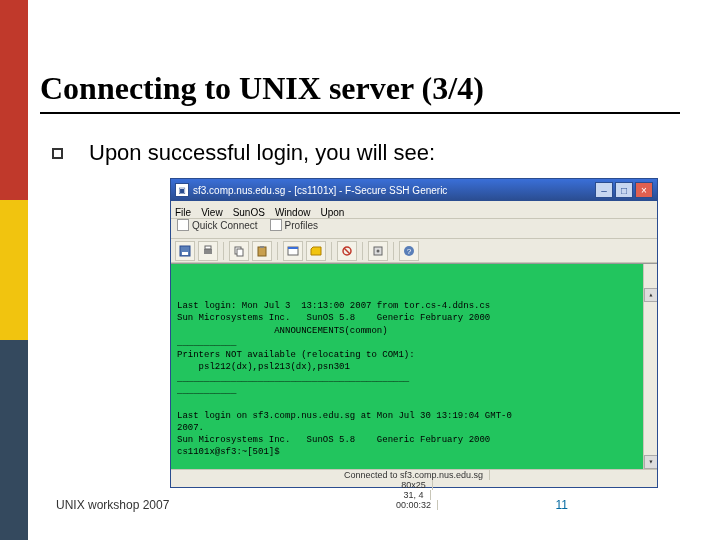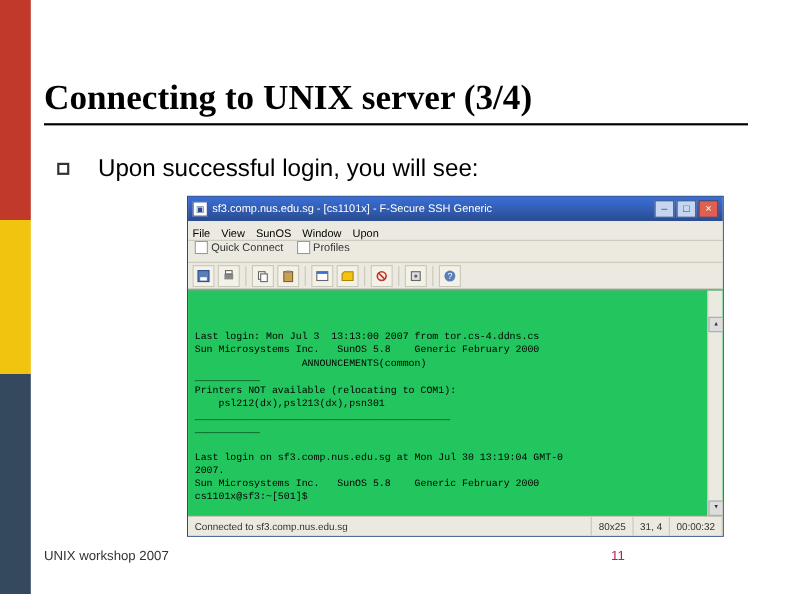--- a/index.html
+++ b/index.html
@@ -28,25 +28,25 @@
   .quickbar .qicon { width:12px; height:12px; border:1px solid #999; background:#fff;}
   .toolbar { height: 24px; background: #eceae0; border-bottom: 1px solid #c8c6b8; display: flex; align-items: center; padding: 0 4px; gap: 3px; }
   .tbtn { width: 20px; height: 20px; border: 1px solid #c8c6b8; background: #f4f2e8; display:flex; align-items:center; justify-content:center; cursor:pointer; }
   .tbtn svg { width:12px; height:12px; }
   .tsep { width: 1px; height: 18px; background: #c8c6b8; margin: 0 2px; }
   .terminal { flex: 1; background: #22c55e; color: #000; font-family: "Courier New", monospace; font-size: 9px; line-height: 1.35; padding: 12px 6px; white-space: pre; overflow: hidden; position: relative; border-top: 1px solid #999;}
   .terminal .scrollbar { position:absolute; right:0; top:0; bottom:0; width:14px; background:#eceae0; border-left:1px solid #c8c6b8;}
   .terminal .scrollbar .arrow { width:14px; height:14px; background:#ddd; border:1px solid #aaa; display:flex; align-items:center; justify-content:center; font-size:8px; color:#333; cursor:pointer;}
   .terminal .scrollbar .track { position:absolute; top:14px; bottom:14px; left:0; right:0;}
   .terminal .scrollbar .abot { position:absolute; bottom:0;}
-  .statusbar { height: 18px; background: #eceae0; border-top: 1px solid #c8c6b8; display: flex; align-items: center; font-size: 9px; color: #333; }
+  .statusbar { height: 18px; background: #eceae0; border-top: 1px solid #c8c6b8; display: flex; align-items: center; font-size: 9px; color: #333; flex-direction: column; }
   .statusbar .cell { border-right: 1px solid #c8c6b8; padding: 0 6px; height:100%; display:flex; align-items:center; white-space:nowrap;}
   .statusbar .cell.grow { flex:1; }
-  .footer-left { position: absolute; left: 40px; bottom: 28px; font-size: 12px; color: #333; }
-  .footer-right { position: absolute; right: 36px; bottom: 28px; font-size: 12px; color: #be185d; }
+  .footer-left { position: absolute; left: 56px; bottom: 28px; font-size: 12px; color: #333; }
+  .footer-right { position: absolute; right: 36px; bottom: 28px; font-size: 12px; color: #0369a1; }
 </style>
 </head>
 <body>
 
 <div class="slide">
   <div class="sidebar">
     <div class="top"></div>
       <div class="mid"></div>
       <div class="bot"></div>
   </div>

